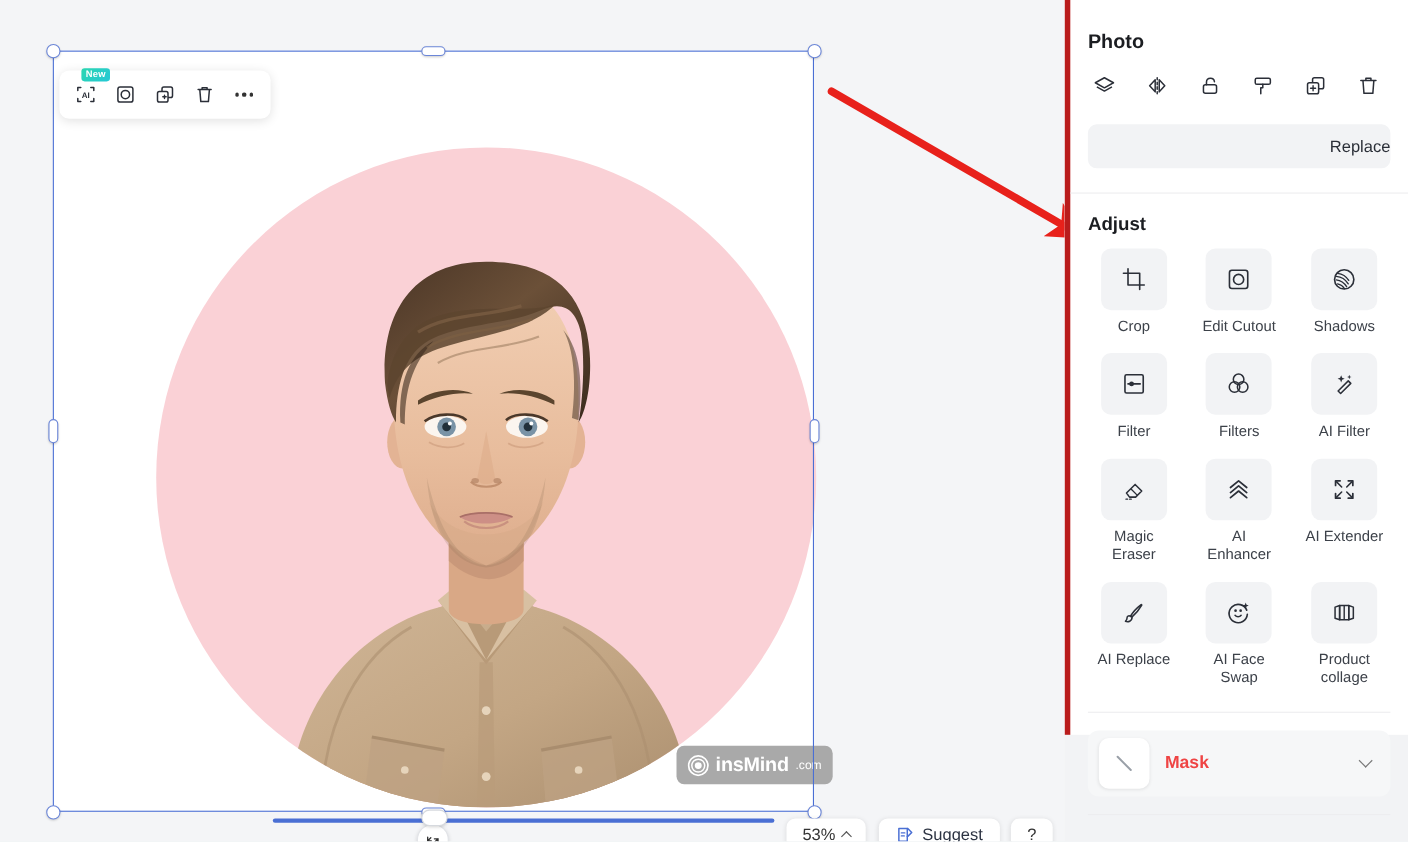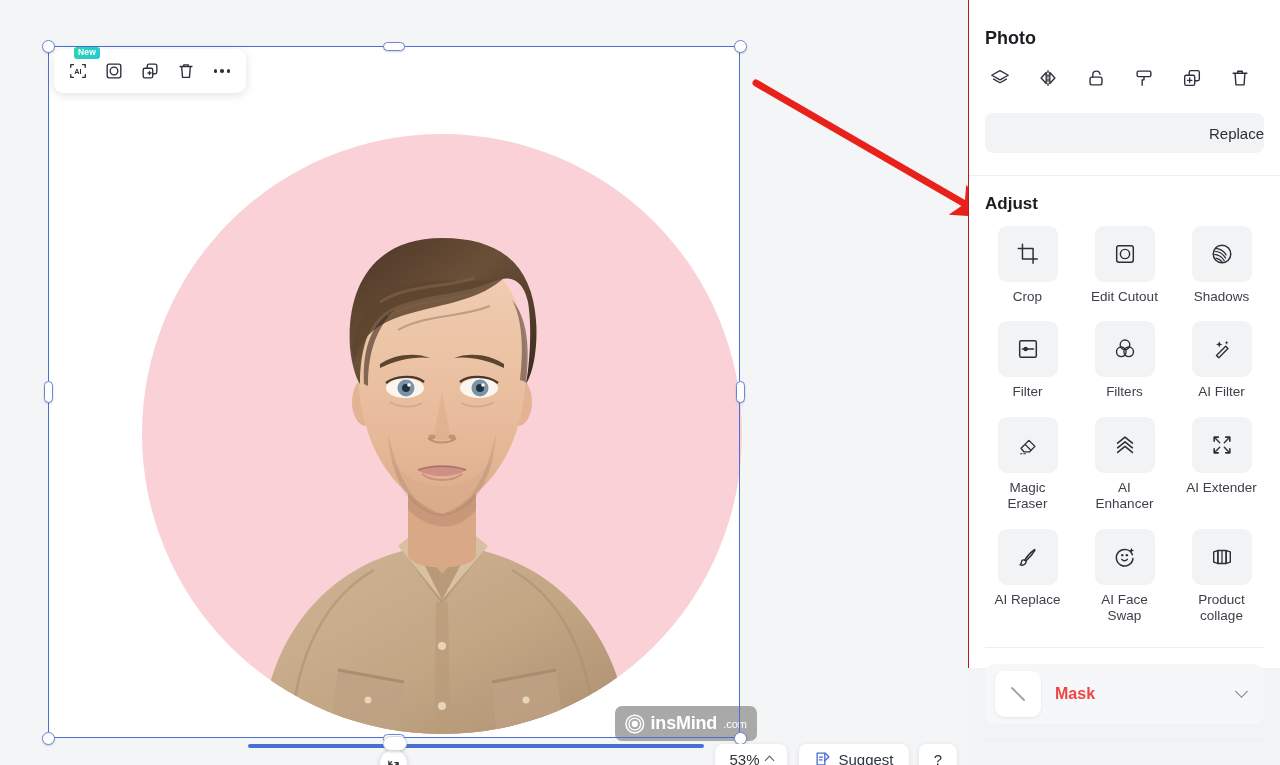--- a/index.html
+++ b/index.html
@@ -59,35 +59,35 @@
   .pink-circle {
     position: absolute; left: 94px; top: 88px;
     width: 600px; height: 600px; border-radius: 50%;
     background: #fad1d6;
     overflow: hidden;
   }
   .portrait { position: absolute; left: 0; top: 0; width: 600px; height: 600px; }
 
   
   .watermark {
-    position: absolute; left: 567px; top: 660px;
+    position: absolute; left: 567px; top: 632px;
     width: 142px; height: 35px; border-radius: 7px;
     background: #a9a9a9;
     display: flex; align-items: center; gap: 6px;
     padding: 0 10px;
   }
   .wm-text {
     color: #fff; font-size: 18px; font-weight: 600; letter-spacing: -.2px;
     font-family: "Liberation Sans", sans-serif;
   }
   .wm-dom { color: #fff; font-size: 11px; font-weight: 400; }
 
   
   .obj-toolbar {
-    position: absolute; left: 54px; top: 49px;
+    position: absolute; left: 54px; top: 64px;
     height: 44px; border-radius: 9px;
     background: #ffffff;
     box-shadow: 0 2px 10px rgba(0,0,0,.12);
     display: flex; align-items: center;
     padding: 0 8px; gap: 4px;
   }
   .tb-btn {
     position: relative;
     width: 32px; height: 32px; border-radius: 6px;
     display: flex; align-items: center; justify-content: center;
@@ -127,21 +127,21 @@
   .chev-up { display:inline-block; width:7px; height:7px; border-left:1.4px solid #555; border-top:1.4px solid #555; transform: rotate(45deg); margin-bottom:-2px; }
 
   
   .annotation { position: absolute; left: 0; top: 0; width: 968px; height: 765px; pointer-events: none; }
 
   
   .panel {
     position: absolute; right: 0; top: 0;
     width: 312px; height: 668px;
     background: #ffffff;
-    border-left: 1px solid #b91c1c;
+    border-left: 5px solid #b91c1c;
   }
   .panel-title {
     font-size: 18px; font-weight: 700; color: #1b1d21;
     padding: 28px 0 0 16px;
   }
   .panel-icons {
     display: flex; align-items: center;
     padding: 14px 16px 0 16px;
     gap: 18px;
   }

